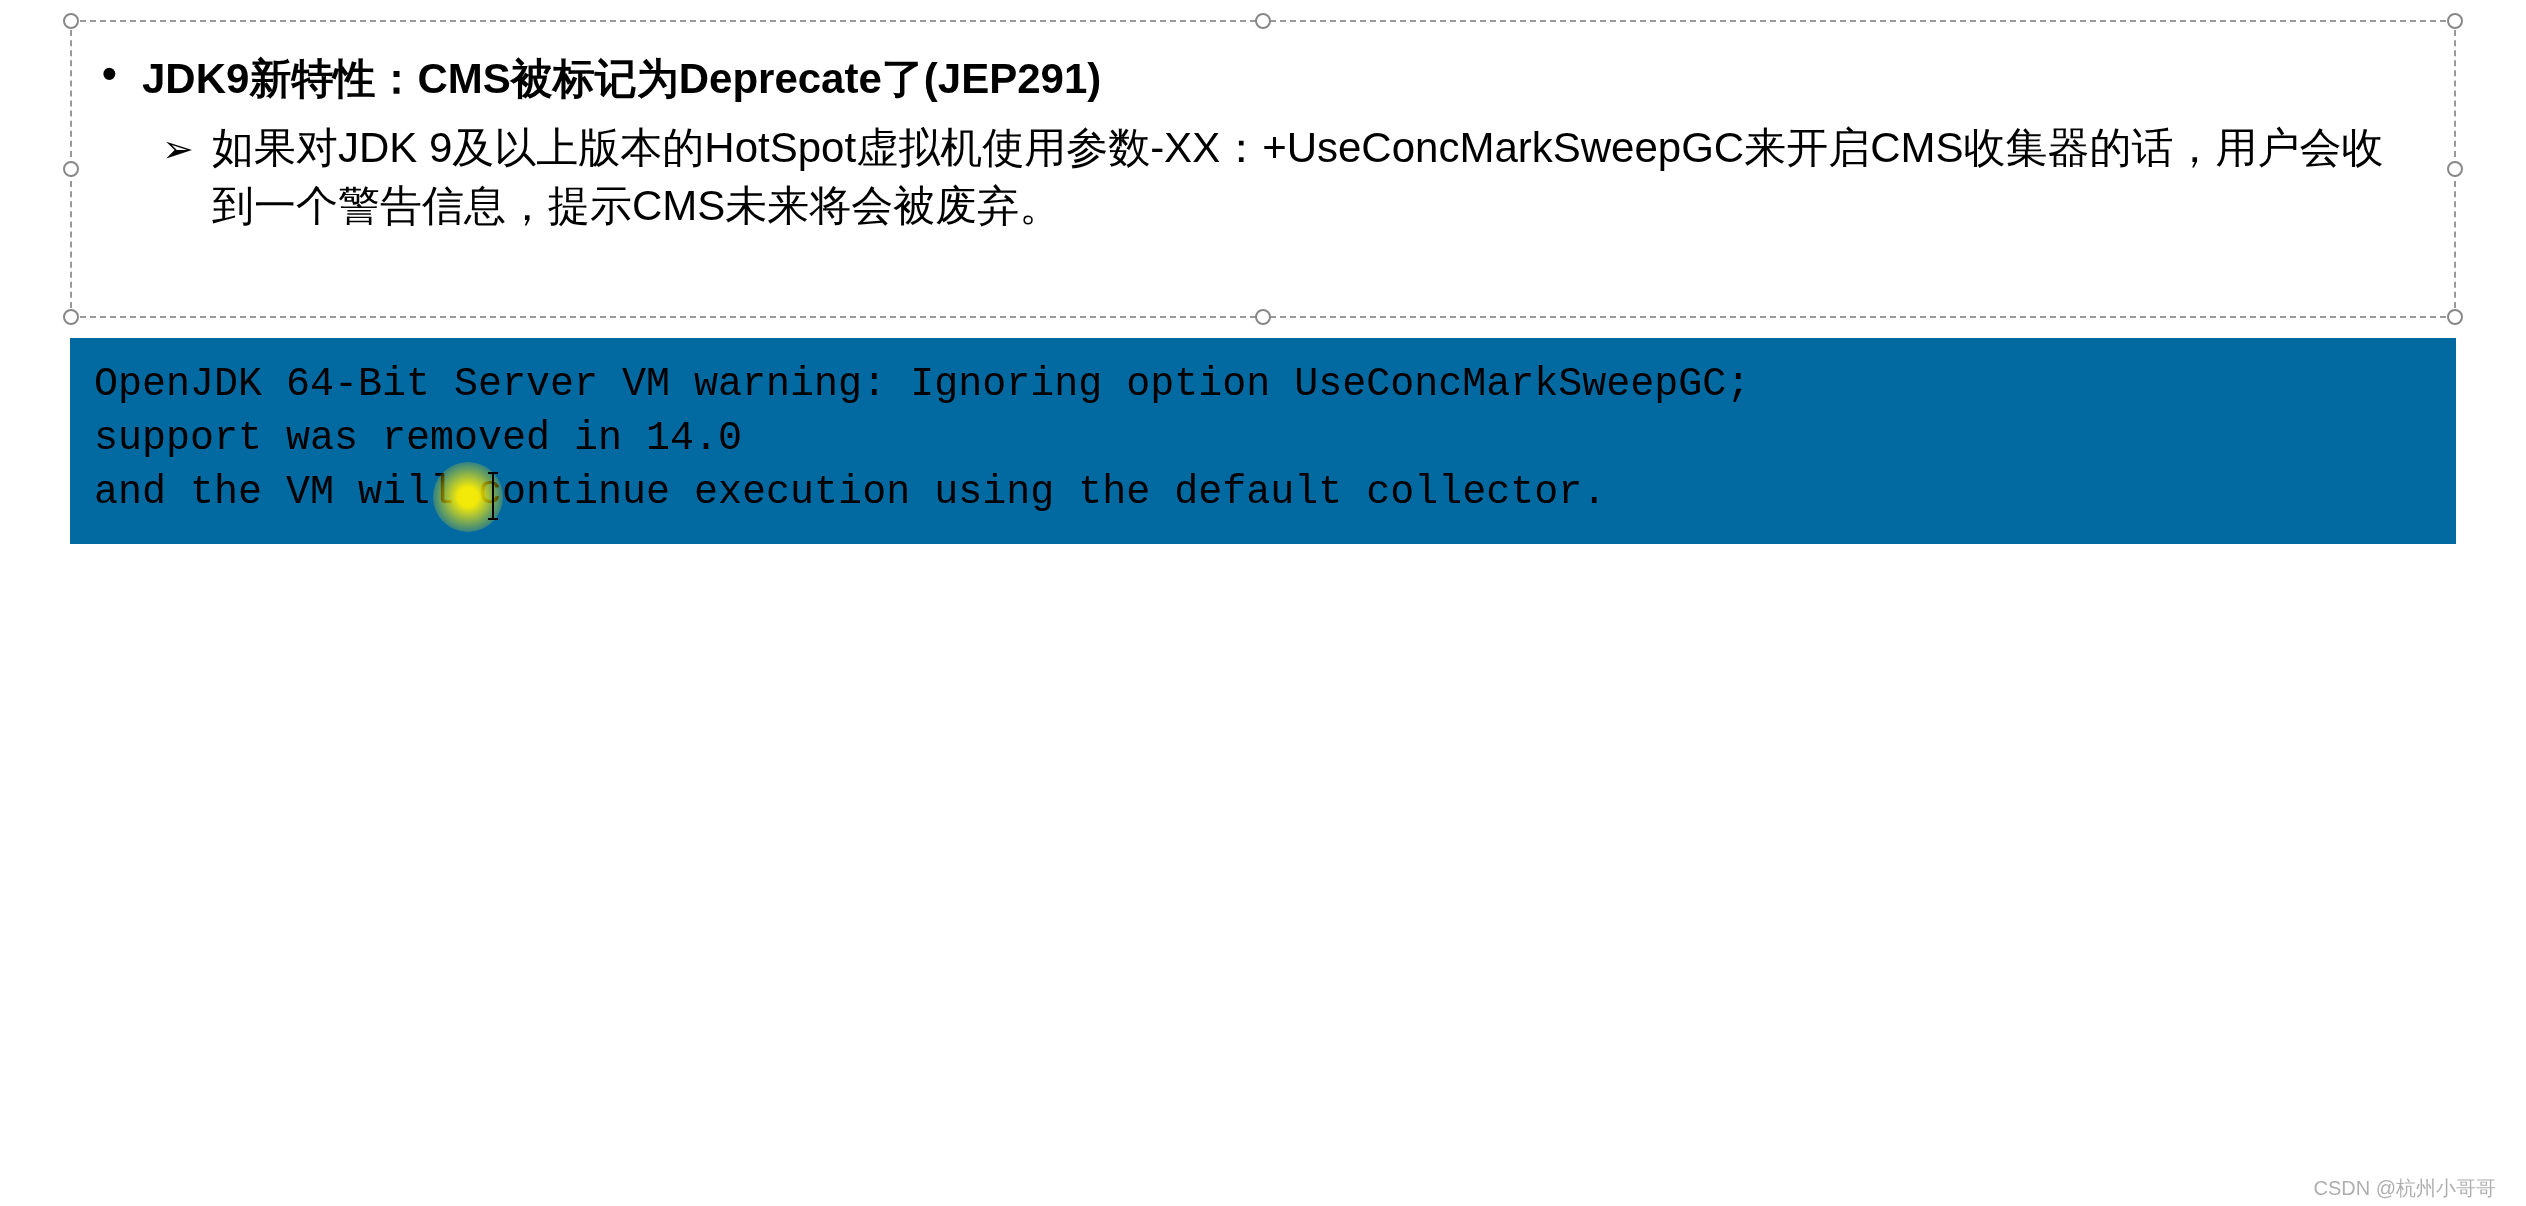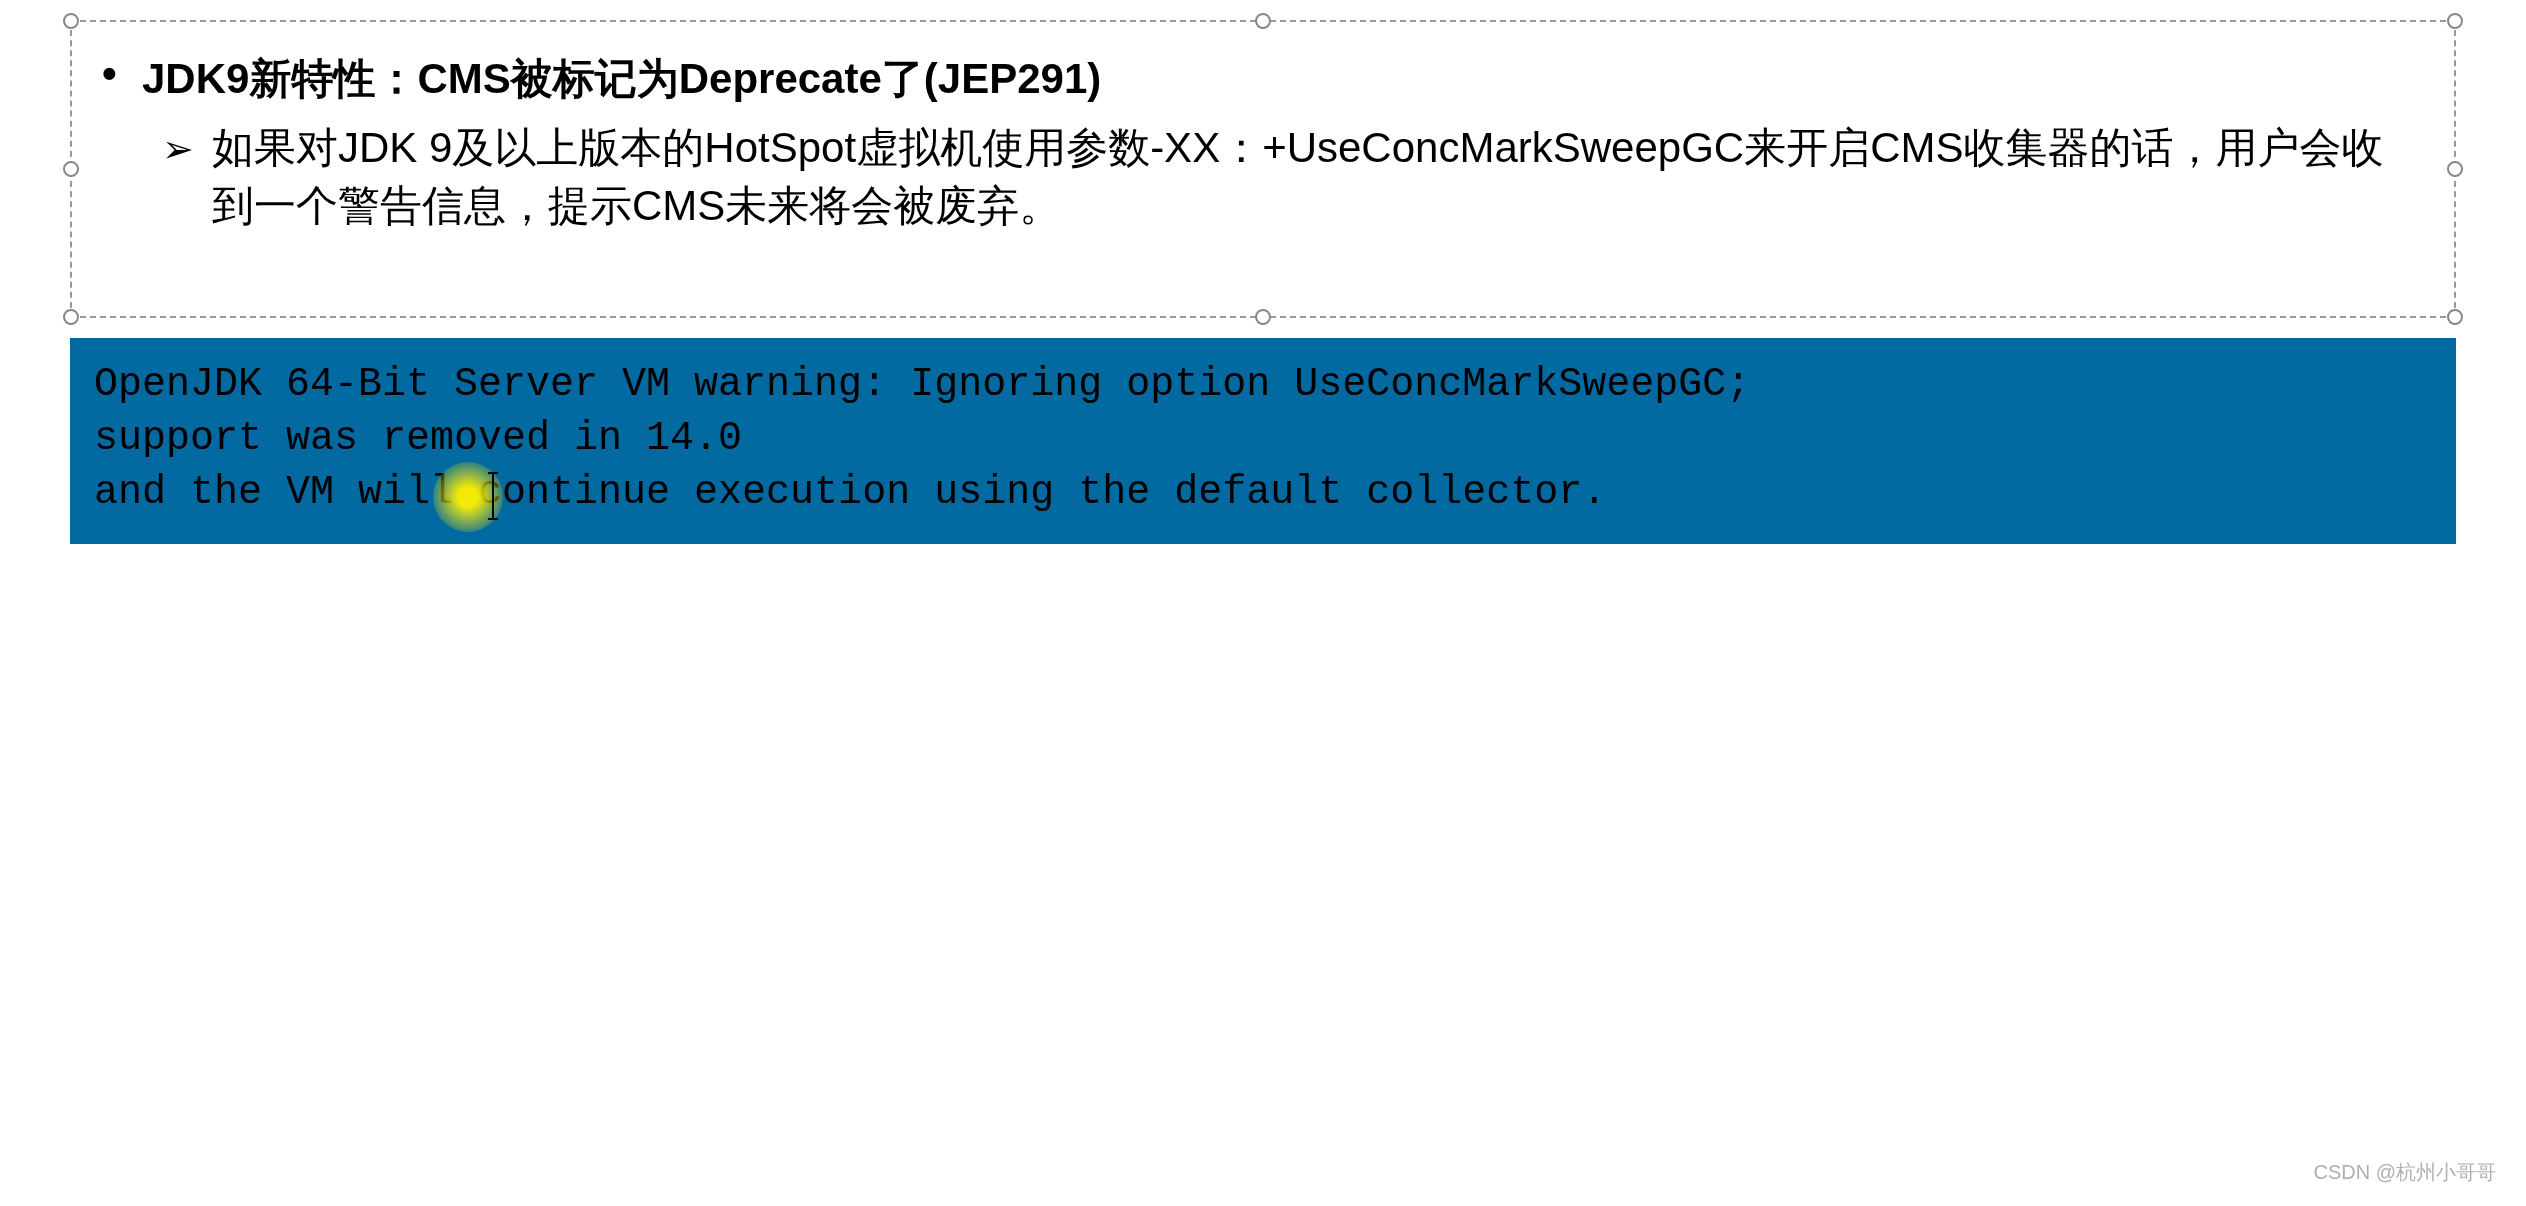--- a/index.html
+++ b/index.html
@@ -142,21 +142,21 @@
       padding: 20px 24px 24px 24px;
       font-family: "Consolas", "Courier New", monospace;
       font-size: 40px;
       color: #000;
       line-height: 1.35;
       white-space: pre-wrap;
     }
     .watermark {
       position: absolute;
       right: 30px;
-      bottom: 20px;
+      bottom: 4px;
       font-size: 20px;
       color: rgba(120,120,120,0.6);
       font-family: Arial, sans-serif;
     }
   </style>
 </head>
 <body>
 
 <div class="highlight-area"></div>
 <div class="text-cursor">

